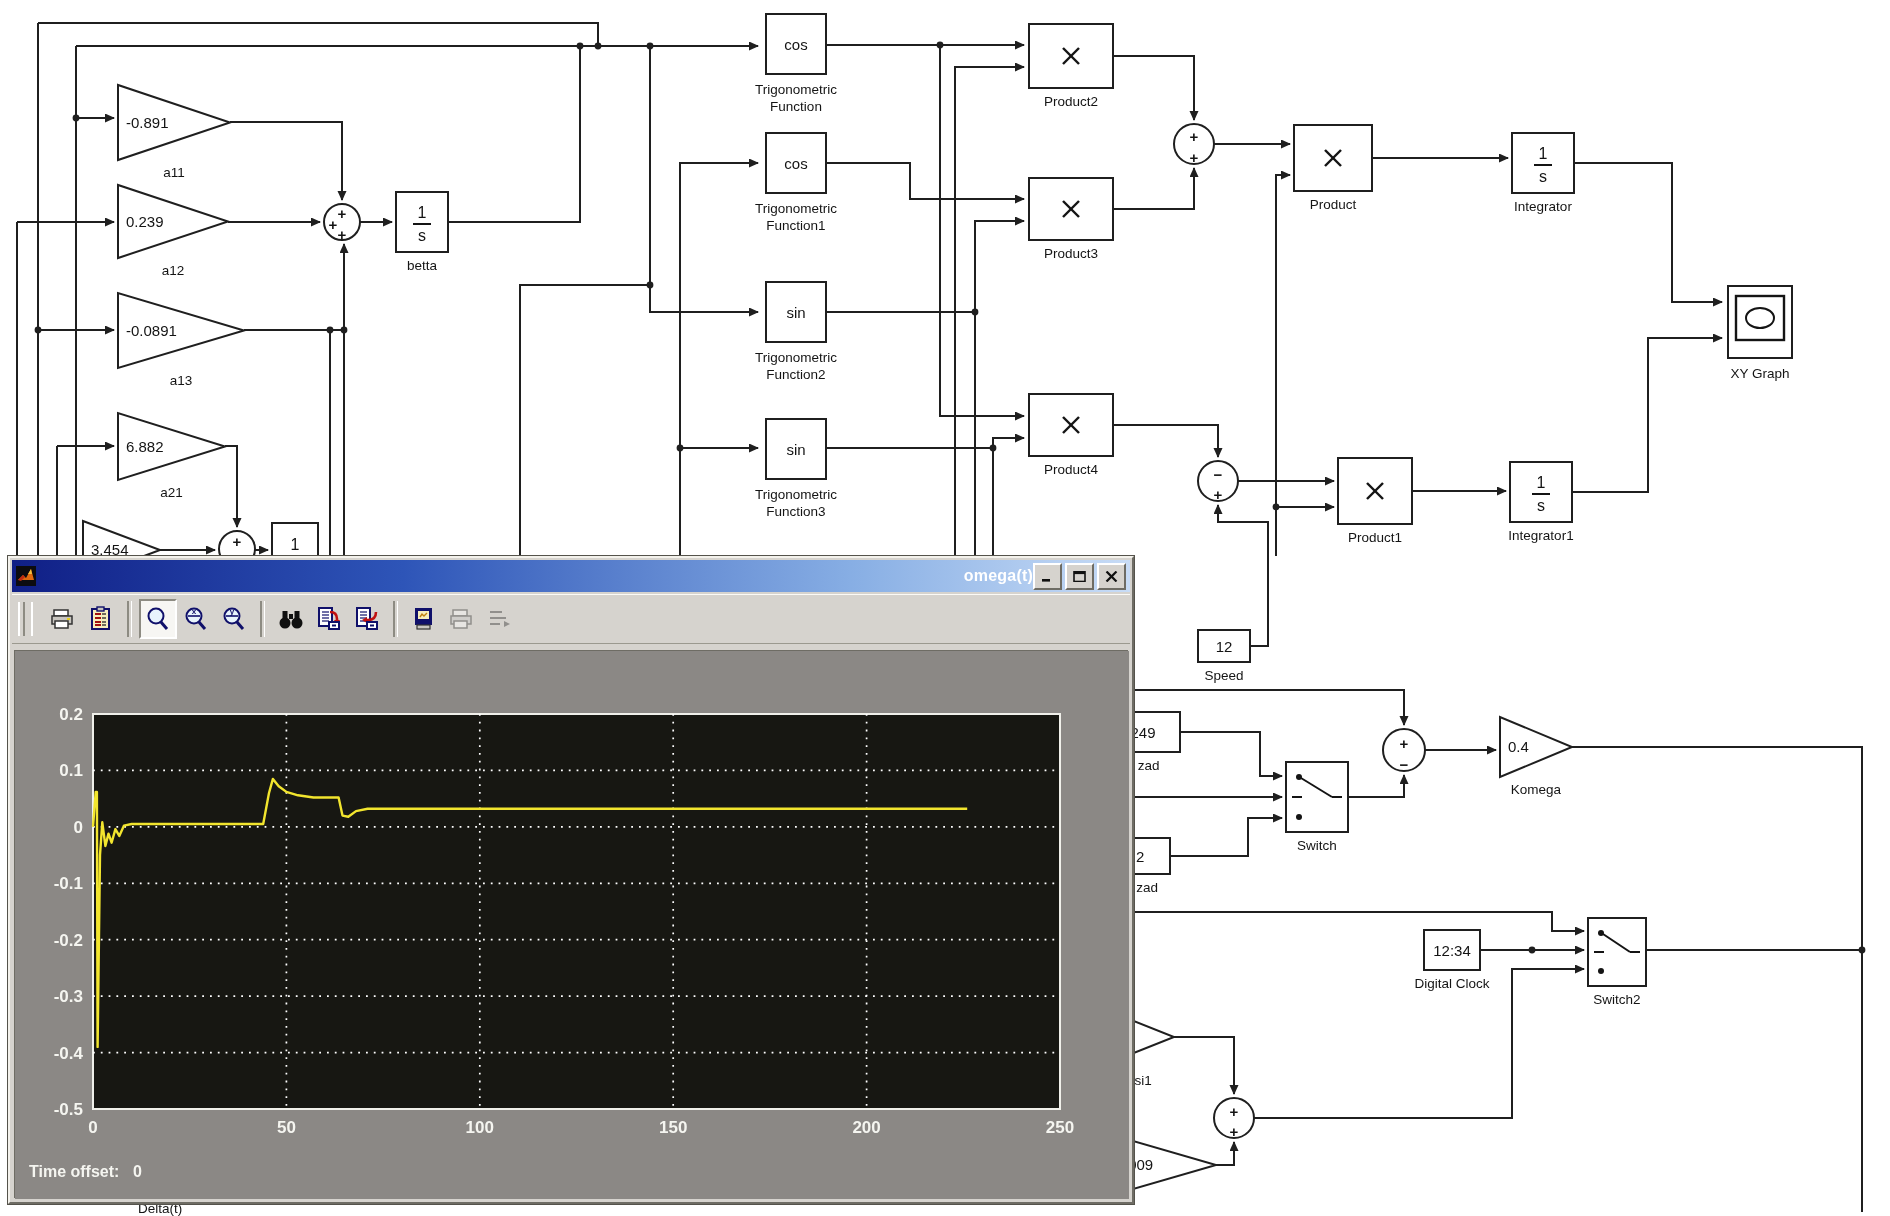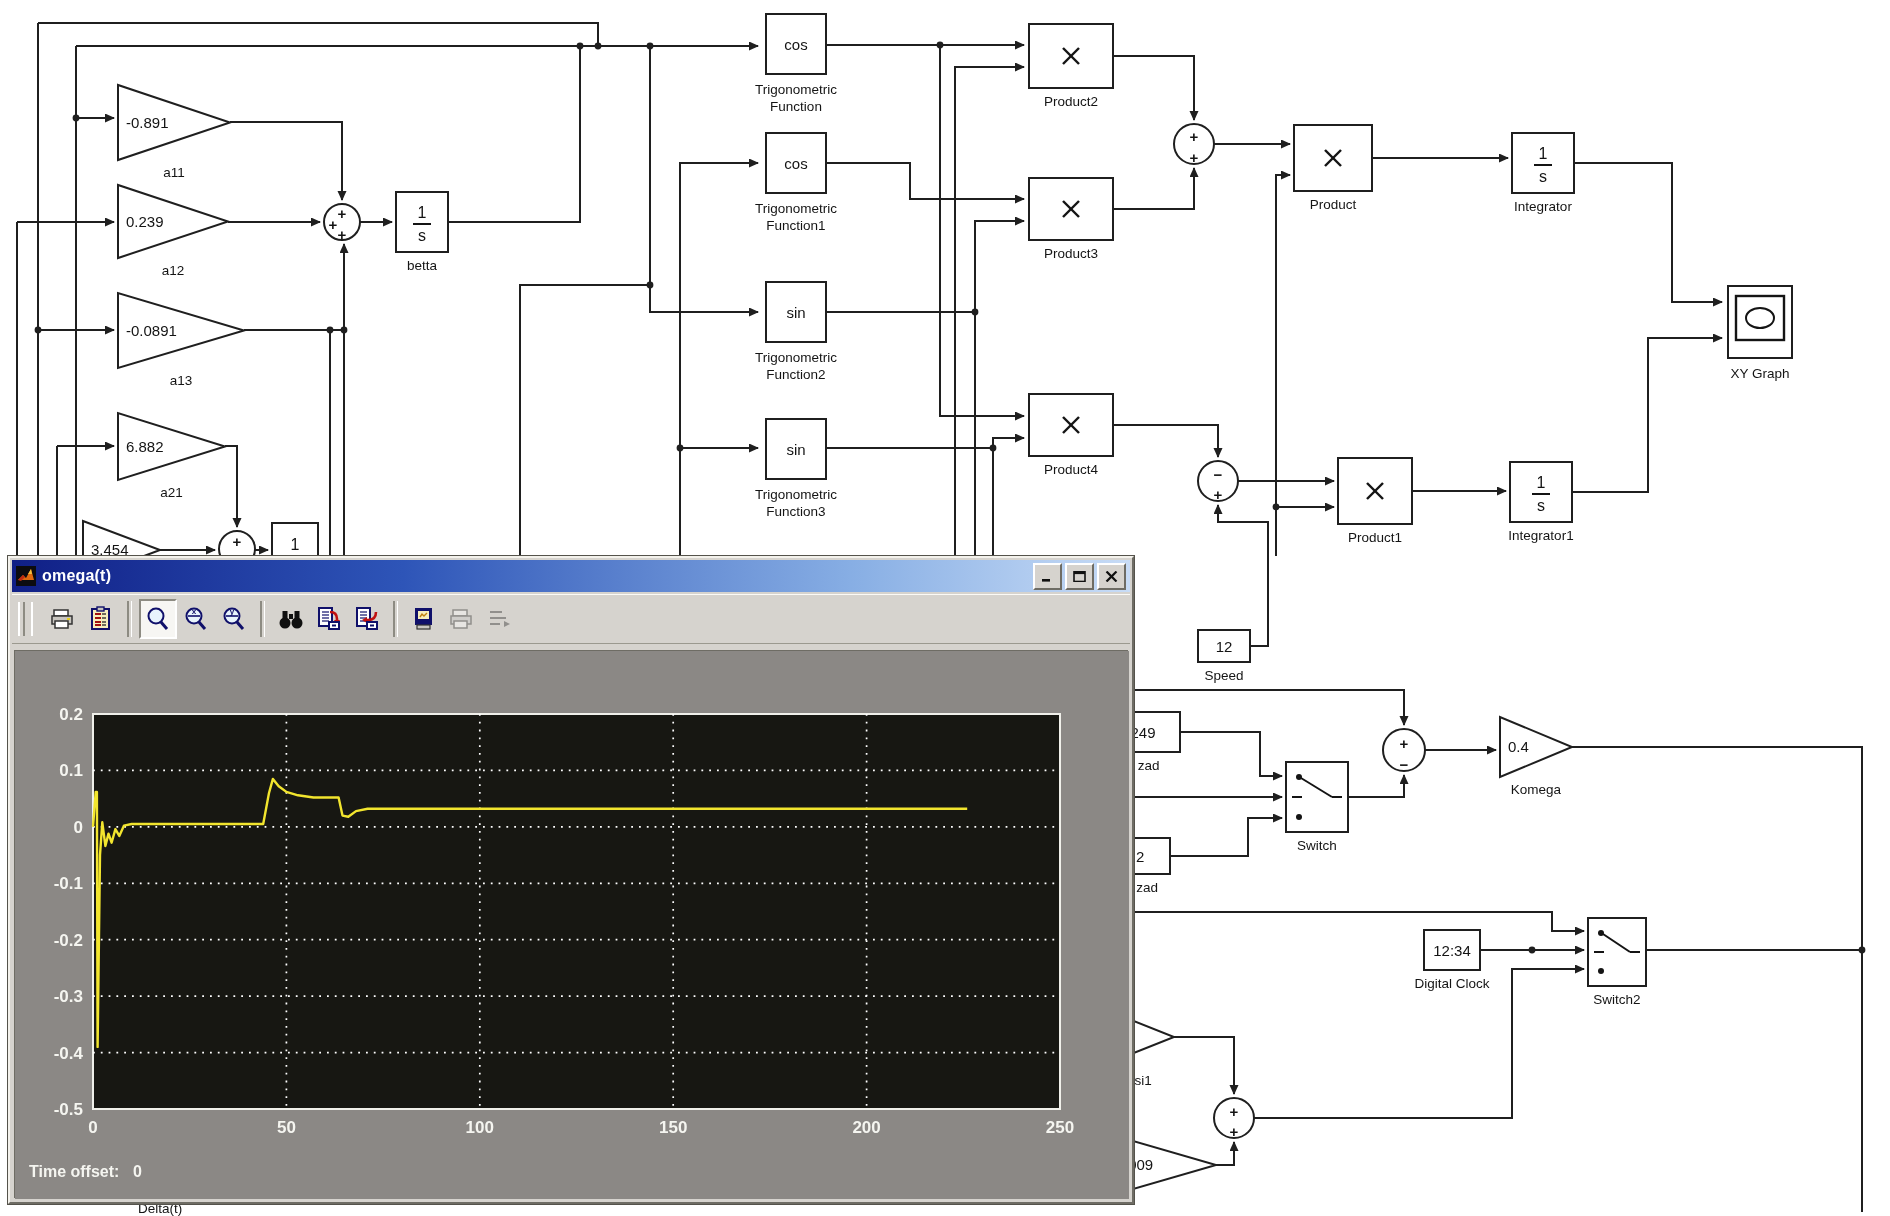--- a/index.html
+++ b/index.html
@@ -5,21 +5,21 @@
   html,body{margin:0;padding:0;background:#fff;}
   body{width:1890px;height:1216px;position:relative;overflow:hidden;
        font-family:"Liberation Sans", sans-serif;}
   #diagram{position:absolute;left:0;top:0;}
   
   .window{position:absolute;left:8px;top:556px;width:1126px;height:648px;
     background:#d6d3ce;border:2px solid;border-color:#f4f2ec #6e6c64 #6e6c64 #f4f2ec;
     outline:1px solid #55534b;box-sizing:border-box;}
   .titlebar{height:32px;margin:2px;display:flex;align-items:center;
     background:linear-gradient(90deg,#101f86 0%,#2e55b8 35%,#87aee4 75%,#c8dcf6 100%);
-    padding:16px 4px;box-sizing:border-box;}
+    padding:16px 4px;box-sizing:border-box;text-align:right;}
   .titlebar .ticon{width:20px;height:20px;margin-right:6px;flex:0 0 auto;}
   .titlebar .ttext{color:#fff;font-weight:bold;font-size:16px;flex:1 1 auto;
     white-space:nowrap;overflow:hidden;letter-spacing:.2px;}
   .tbtns{display:flex;gap:3px;}
   .tbtn{width:29px;height:27px;background:#d6d3ce;border:2px solid;
     border-color:#fff #6e6c64 #6e6c64 #fff;display:flex;align-items:center;
     justify-content:center;box-sizing:border-box;}
   .toolbar{height:50px;margin:0 2px;background:#d6d3ce;border-top:1px solid #fbfaf7;
     border-bottom:1px solid #9b998f;display:flex;align-items:center;padding:0 4px;
     box-sizing:border-box;}

